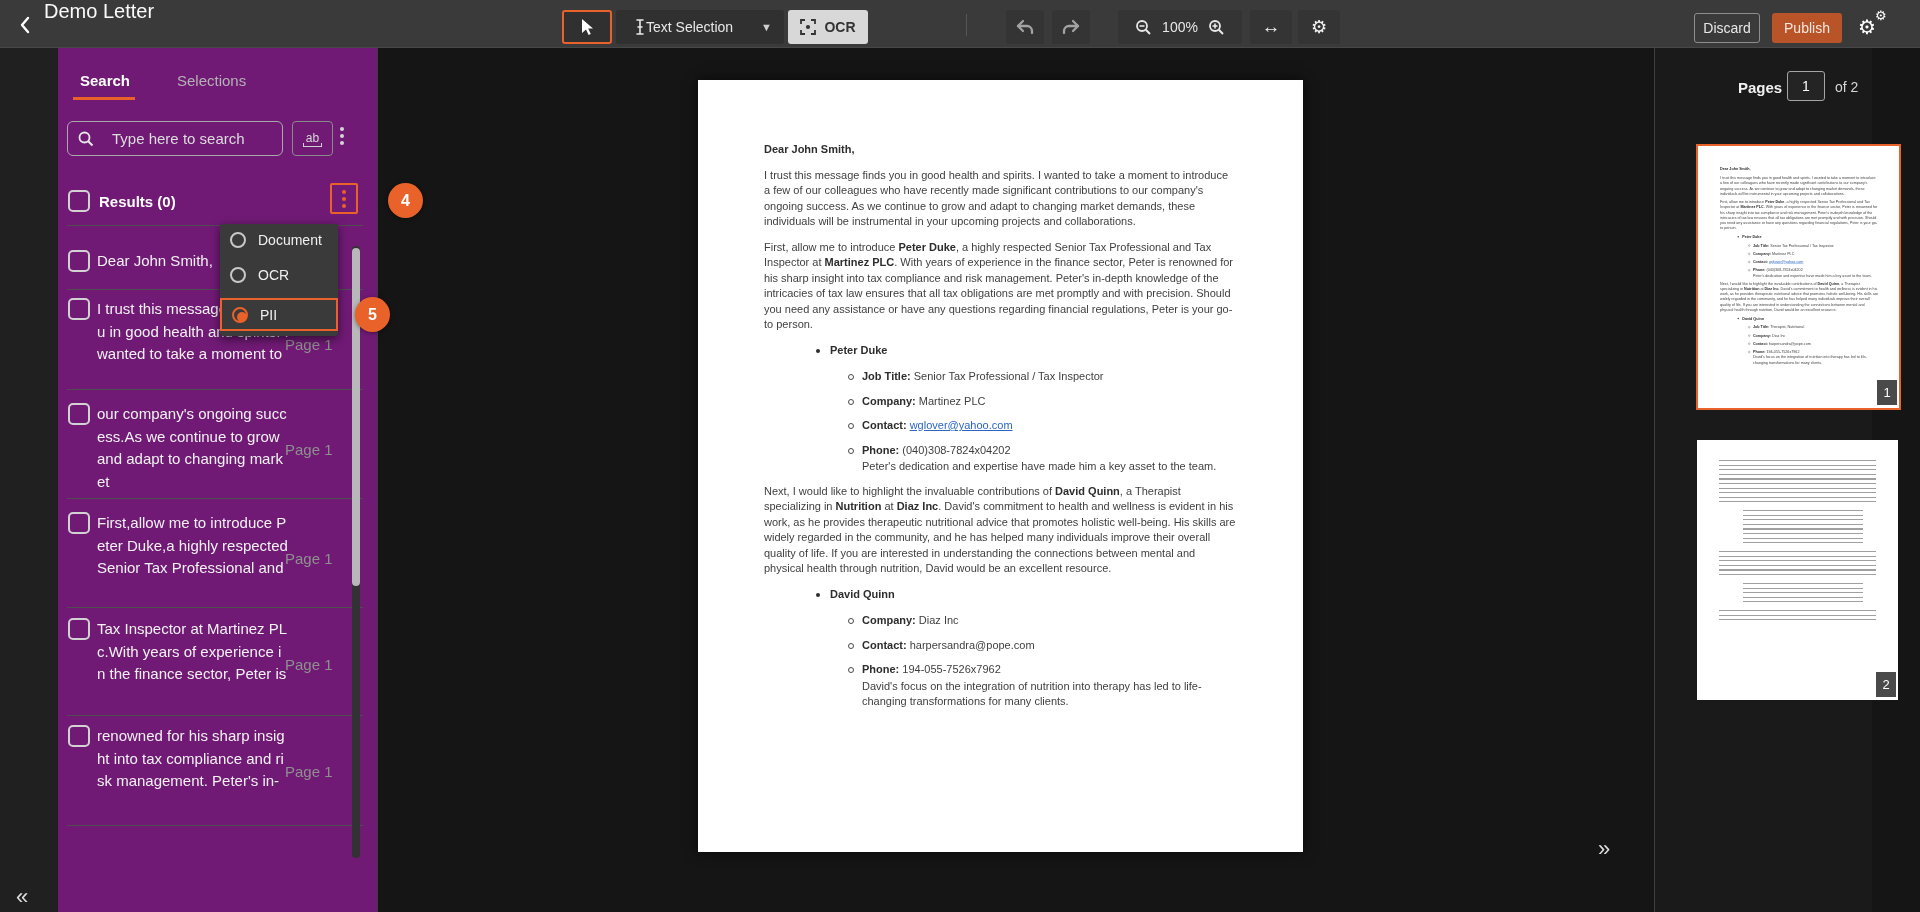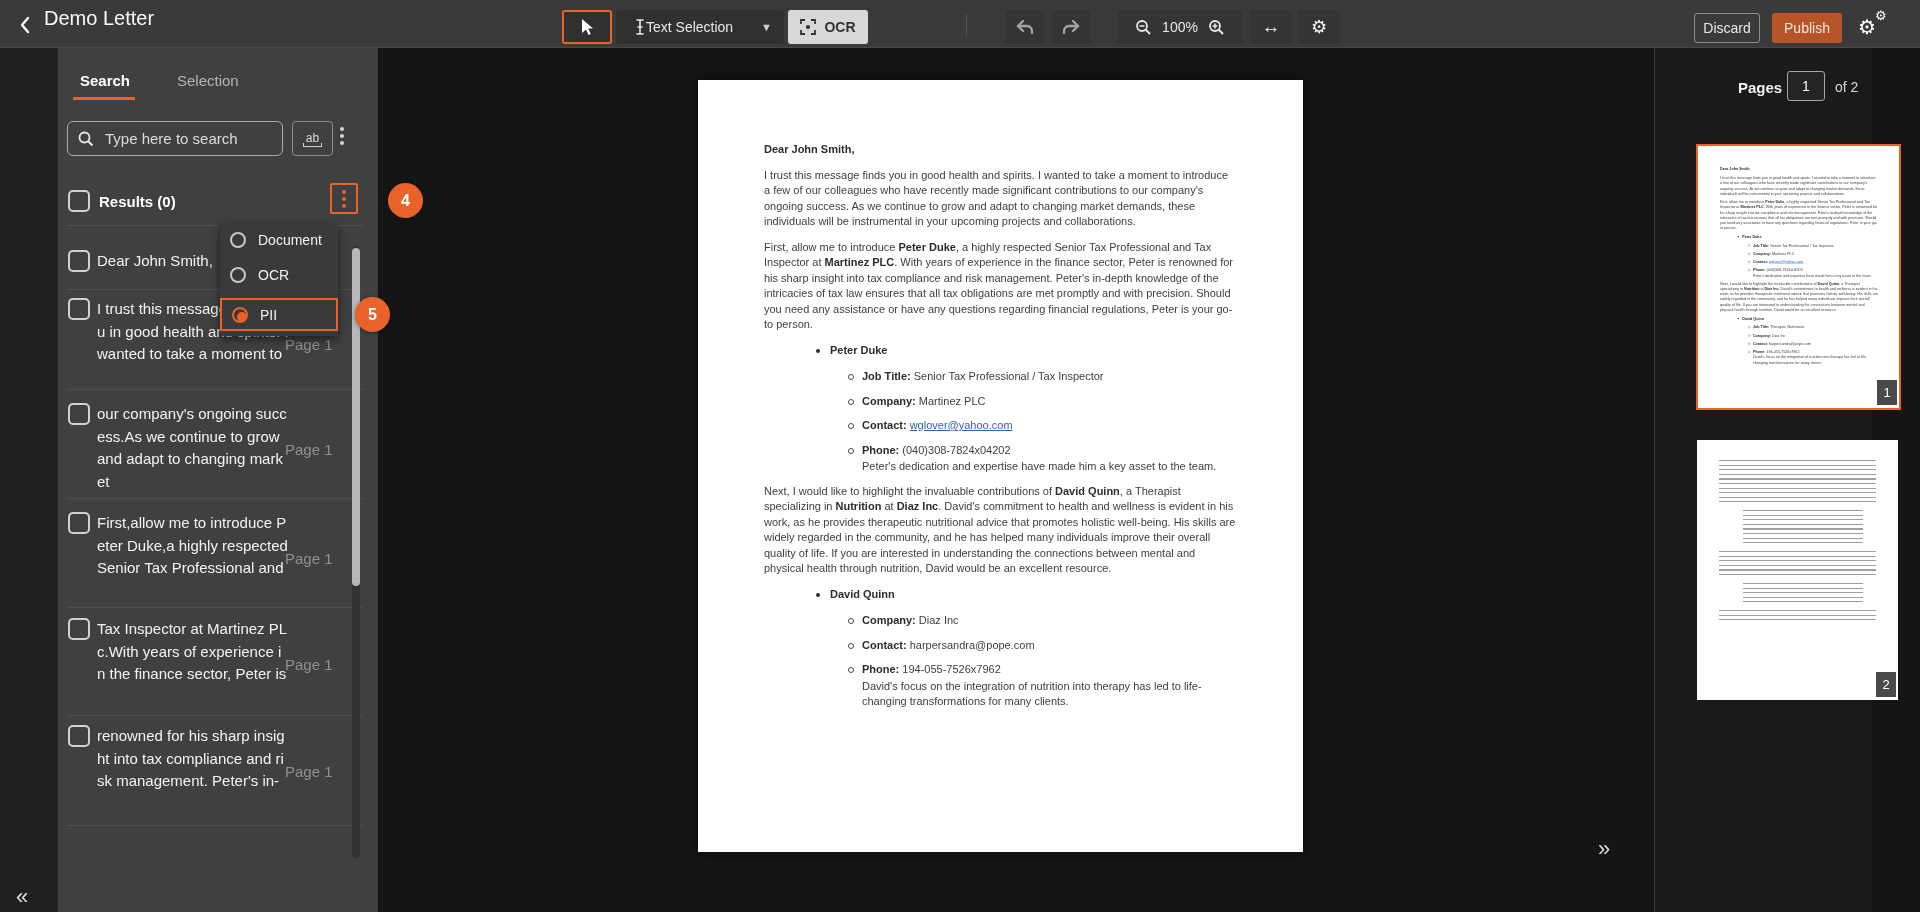--- a/index.html
+++ b/index.html
@@ -5,21 +5,21 @@
   html,body{margin:0;padding:0;background:#0e0e0e;}
   *{box-sizing:border-box;}
   #root{position:relative;width:1920px;height:912px;overflow:hidden;
         font-family:"Liberation Sans",sans-serif;background:#151515;color:#eee;}
 
   
   .topbar{position:absolute;left:0;top:0;width:1920px;height:48px;background:#3a3a3a;
           border-bottom:1px solid #474747;z-index:30;}
   .back-btn{position:absolute;left:12px;top:12px;width:26px;height:26px;display:flex;
             align-items:center;justify-content:center;cursor:pointer;}
-  .doc-title{position:absolute;left:44px;top:7px;font-size:20px;color:#fafafa;}
+  .doc-title{position:absolute;left:44px;top:0;font-size:20px;color:#fafafa;}
   .tb-btn{position:absolute;top:10px;height:34px;background:#303030;border-radius:3px;
           display:flex;align-items:center;justify-content:center;color:#e8e8e8;font-size:14px;}
   .btn-cursor{left:562px;width:50px;border:2px solid #e8622a;}
   .btn-textsel{left:616px;width:168px;justify-content:flex-start;padding-left:18px;}
   .btn-textsel .caret{position:absolute;right:12px;color:#cfcfcf;font-size:11px;}
   .btn-ocr{left:788px;width:80px;background:#d8d8d8;color:#333;font-weight:bold;gap:8px;}
   .tb-sep{position:absolute;left:966px;top:14px;width:1px;height:22px;background:#555;}
   .btn-undo{left:1006px;width:38px;background:#343434;}
   .btn-redo{left:1052px;width:38px;background:#343434;}
   .zoom-group{left:1118px;width:124px;background:#343434;gap:10px;}
@@ -30,28 +30,28 @@
   .btn-publish{left:1772px;top:13px;height:30px;width:70px;background:#b85427;color:#f3e9e3;}
   .gears-btn{position:absolute;left:1856px;top:8px;width:40px;height:32px;cursor:pointer;}
   .gears-btn .g1{position:absolute;left:2px;top:7px;font-size:20px;color:#fff;}
   .gears-btn .g2{position:absolute;left:19px;top:0px;font-size:13px;color:#fff;}
 
   
   .leftstrip{position:absolute;left:0;top:48px;width:58px;height:864px;background:#202020;z-index:5;}
   .collapse-left{position:absolute;left:16px;top:836px;font-size:22px;color:#dcdcdc;cursor:pointer;}
 
   
-  .sidebar{position:absolute;left:58px;top:48px;width:320px;height:864px;background:#404040;
+  .sidebar{position:absolute;left:58px;top:48px;width:320px;height:864px;background:#701a75;
            border-right:1px solid #3b3b3b;z-index:6;}
   .tab{position:absolute;top:24px;font-size:15px;cursor:pointer;}
   .tab-search{left:22px;color:#fff;font-weight:bold;}
   .tab-selections{left:119px;color:#b3b3b3;}
   .tab-underline{position:absolute;left:15px;top:49px;width:62px;height:3px;background:#e8622a;}
   .search-box{position:absolute;left:9px;top:73px;width:216px;height:35px;border:1px solid #a9a9a9;
-              border-radius:6px;display:flex;align-items:center;padding:0 10px;gap:9px;}
+              border-radius:6px;display:flex;align-items:center;padding:0 10px;gap:16px;}
   .search-box input{flex:1;background:transparent;border:none;outline:none;color:#eee;
                     font-size:15px;font-family:"Liberation Sans",sans-serif;}
   .search-box input::placeholder{color:#dcdcdc;opacity:1;}
   .ab-btn{position:absolute;left:234px;top:73px;width:41px;height:35px;border:1px solid #8a8a8a;
           border-radius:4px;display:flex;align-items:center;justify-content:center;cursor:pointer;}
   .ab-glyph{font-size:12px;color:#d8d8d8;border-bottom:1px solid #cfcfcf;padding:0 3px 1px;position:relative;}
   .ab-glyph::before,.ab-glyph::after{content:"";position:absolute;bottom:-1px;width:1px;height:4px;background:#cfcfcf;}
   .ab-glyph::before{left:0;} .ab-glyph::after{right:0;}
   .kebab{display:flex;flex-direction:column;gap:3px;align-items:center;cursor:pointer;}
   .kebab i{width:4px;height:4px;border-radius:50%;background:#d5d5d5;}
@@ -235,21 +235,21 @@
         <div class="lb-li1"><span class="b">David Quinn</span></div>
         <div class="lb-li2"><span class="b">Company:</span><span> Diaz Inc</span></div>
         <div class="lb-li2"><span class="b">Contact:</span><span> harpersandra@pope.com</span></div>
         <div class="lb-li2"><span class="b">Phone:</span><span> 194-055-7526x7962</span><div class="lb-extra">David's focus on the integration of nutrition into therapy has led to life-changing transformations for many clients.</div></div>
       </div>
   </div>
   <div class="collapse-right">»</div>
 
   <div class="sidebar">
     <div class="tab tab-search">Search</div>
-    <div class="tab tab-selections">Selection</div>
+    <div class="tab tab-selections">Selections</div>
     <div class="tab-underline"></div>
 
     <div class="search-box">
       <span class="icon-flex">
         <svg width="16" height="16" viewBox="0 0 16 16">
             <circle cx="6.5" cy="6.5" r="5" fill="none" stroke="#e8e8e8" stroke-width="1.8"></circle>
             <line x1="10.2" y1="10.2" x2="14.5" y2="14.5" stroke="#e8e8e8" stroke-width="2"></line>
           </svg>
       </span>
       <input type="text" placeholder="Type here to search" style="">

